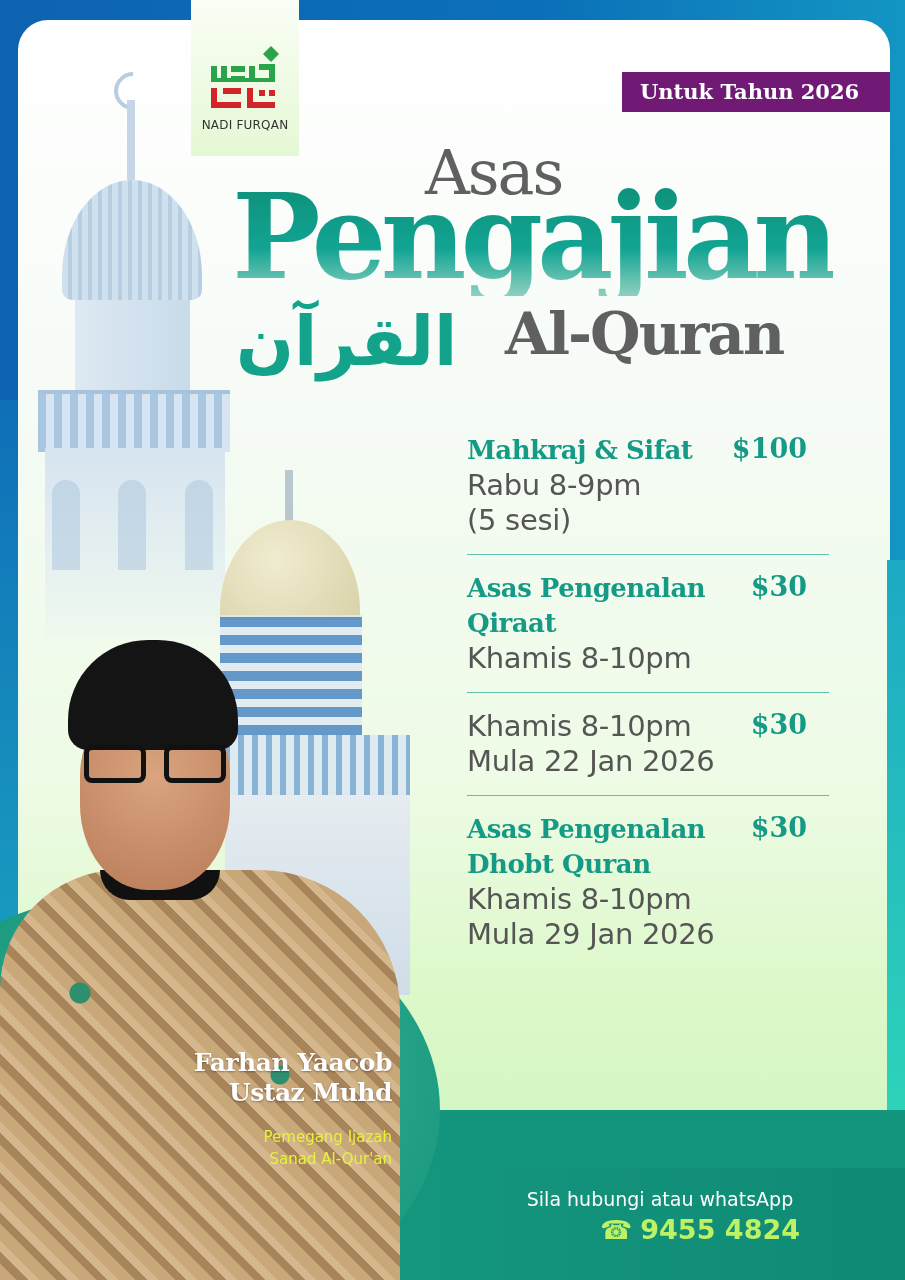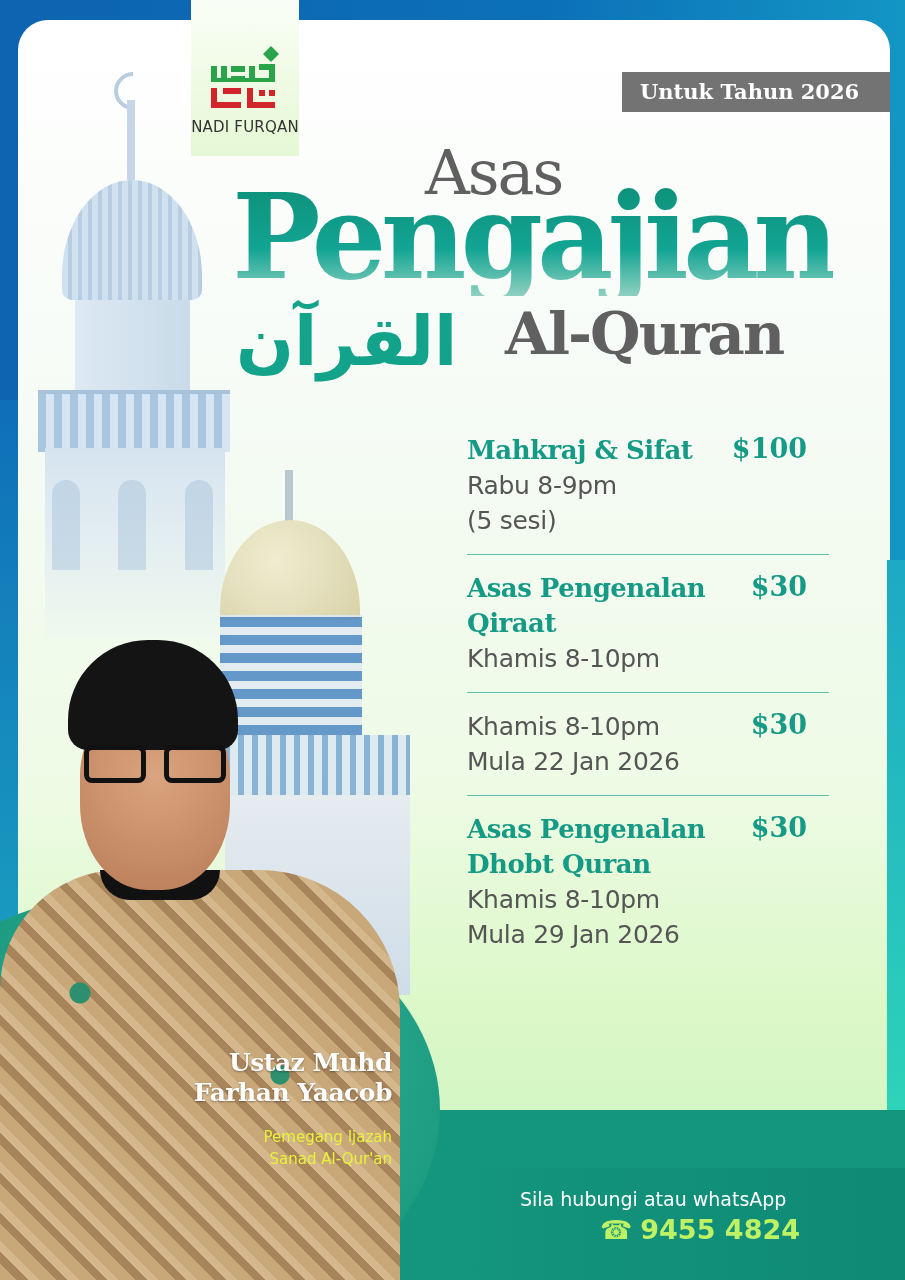--- a/index.html
+++ b/index.html
@@ -32,43 +32,43 @@
   .glasses span{position:absolute;top:0;width:62px;height:38px;border:5px solid #111;border-radius:8px;box-sizing:border-box;}
   .shirt{position:absolute;left:0;top:870px;width:400px;height:410px;border-radius:120px 140px 0 0;
     background:
       radial-gradient(circle at 20% 30%,#2e8f6e 0 10px,transparent 11px),
       radial-gradient(circle at 70% 50%,#2e8f6e 0 9px,transparent 10px),
       repeating-linear-gradient(45deg,#c8a779 0 12px,#a8845a 12px 20px,#d4b78c 20px 28px);}
   .collar{position:absolute;left:100px;top:870px;width:120px;height:30px;background:#111;border-radius:0 0 30px 30px;}
   
   .logo{position:absolute;left:191px;top:0;width:108px;height:156px;background:linear-gradient(180deg,#fafef6,#e5f8d4);text-align:center;}
   .logo-mark{position:absolute;left:16px;top:46px;width:76px;height:70px;}
-  .logo-text{position:absolute;left:0;top:118px;width:108px;font-size:15px;color:#333;letter-spacing:.2px;}
+  .logo-text{position:absolute;left:0;top:118px;width:108px;font-size:12px;color:#333;letter-spacing:.2px;}
   
-  .badge{position:absolute;left:622px;top:72px;width:268px;height:40px;background:#737373;color:#fff;font-family:"DejaVu Serif",serif;font-weight:bold;font-size:21px;line-height:40px;padding-left:18px;box-sizing:border-box;}
+  .badge{position:absolute;left:622px;top:72px;width:268px;height:40px;background:#701a75;color:#fff;font-family:"DejaVu Serif",serif;font-weight:bold;font-size:21px;line-height:40px;padding-left:18px;box-sizing:border-box;}
   
   .t-asas{position:absolute;left:425px;top:136px;font-family:"DejaVu Serif",serif;font-weight:normal;font-size:62px;color:#606060;letter-spacing:-2px;}
   .t-peng{position:absolute;left:232px;top:178px;font-family:"DejaVu Serif",serif;font-weight:bold;font-size:118px;letter-spacing:-6px;line-height:1;
      background:linear-gradient(180deg,#0d8f78 0%,#12a493 60%,#8fd0c0 100%);-webkit-background-clip:text;background-clip:text;color:transparent;}
   .t-alq{position:absolute;left:505px;top:300px;font-family:"DejaVu Serif",serif;font-weight:bold;font-size:58px;color:#606060;letter-spacing:-2px;text-align:center;}
   .t-arab{position:absolute;left:236px;top:302px;font-family:"DejaVu Sans",sans-serif;font-weight:bold;font-size:68px;color:#12a38a;direction:rtl;}
   
   .courses{position:absolute;left:467px;top:433px;width:362px;}
   .course{position:relative;padding:0 0 16px 0;}
   .course + .course{border-top:1.5px solid #5fc0ad;padding-top:16px;}
   .c-title{font-family:"DejaVu Serif",serif;font-weight:bold;font-size:26px;line-height:35px;color:#159a86;width:260px;letter-spacing:-.5px;}
   .c-price{position:absolute;right:22px;font-family:"DejaVu Serif",serif;font-weight:bold;font-size:27px;color:#159a86;}
   .course:first-child .c-price{top:0;}
   .course + .course .c-price{top:16px;margin-left:22px;}
-  .c-line{font-family:"DejaVu Sans",sans-serif;font-size:25px;line-height:35px;color:#555;letter-spacing:-.3px;}
+  .c-line{font-family:"DejaVu Sans",sans-serif;font-size:29px;line-height:35px;color:#555;letter-spacing:-.3px;}
   
   .name{position:absolute;left:140px;top:1048px;width:252px;text-align:right;font-family:"DejaVu Serif",serif;font-weight:bold;font-size:25px;line-height:30px;color:#fff;text-shadow:0 1px 2px rgba(0,0,0,.35);letter-spacing:-.5px;}
   .subtitle{position:absolute;left:180px;top:1126px;width:212px;text-align:right;font-size:15px;line-height:22px;color:#e8f23a;}
   
-  .contact-label{position:absolute;left:520px;top:1188px;width:280px;text-align:left;font-size:19px;color:#fff;}
+  .contact-label{position:absolute;left:520px;top:1188px;width:280px;text-align:center;font-size:19px;color:#fff;}
   .contact-phone{position:absolute;left:560px;top:1214px;width:240px;text-align:right;font-family:"DejaVu Sans",sans-serif;font-weight:bold;font-size:27px;color:#bef264;}
   .phone-icon{display:inline-block;margin-right:8px;font-size:26px;}
 </style>
 </head>
 <body>
 
 <div class="frame-top"></div>
 <div class="card"></div>
 <div class="left-edge"></div>
 <div class="right-edge"></div>
@@ -153,22 +153,22 @@
   </div>
   <div class="course">
     <div class="c-price">$30</div>
     <div class="c-title">Asas Pengenalan Dhobt Quran</div>
     <div class="c-line">Khamis 8-10pm</div>
     <div class="c-line">Mula 29 Jan 2026</div>
   </div>
 </div>
 
 <div class="name">
+  <div>Farhan Yaacob</div>
   <div>Ustaz Muhd</div>
-  <div>Farhan Yaacob</div>
 </div>
 <div class="subtitle">
   <div>Pemegang Ijazah</div>
   <div>Sanad Al-Qur'an</div>
 </div>
 
 <div class="contact-label">Sila hubungi atau whatsApp</div>
 <div class="contact-phone">
   <span class="phone-icon">☎</span><span>9455 4824</span>
 </div>

